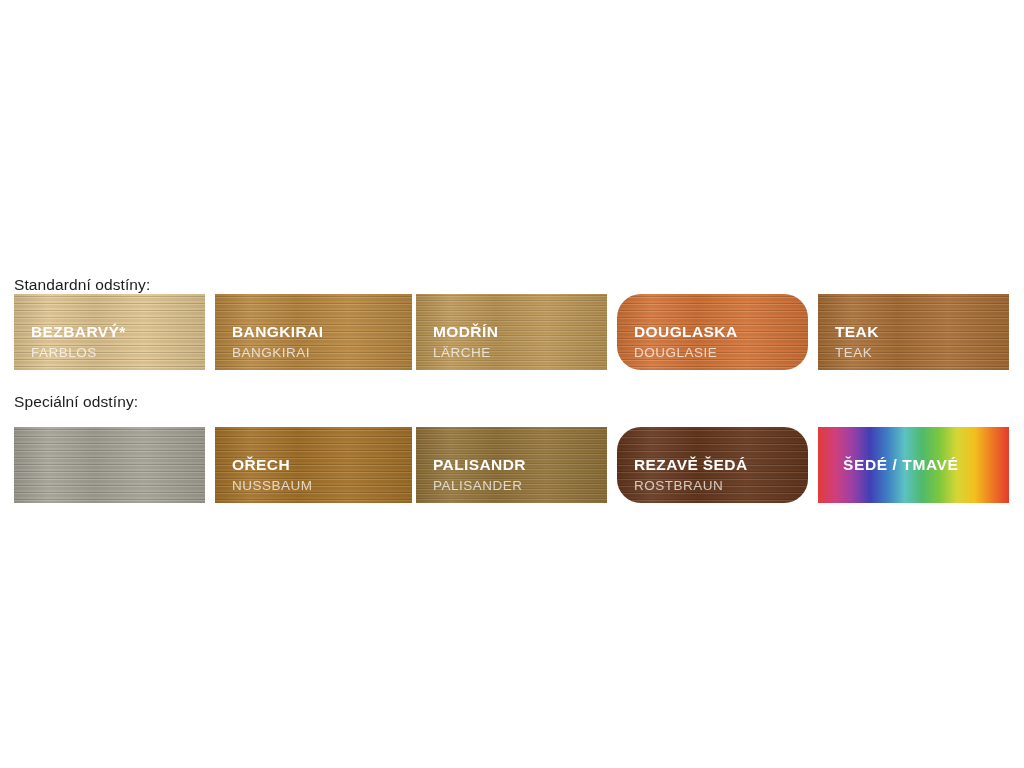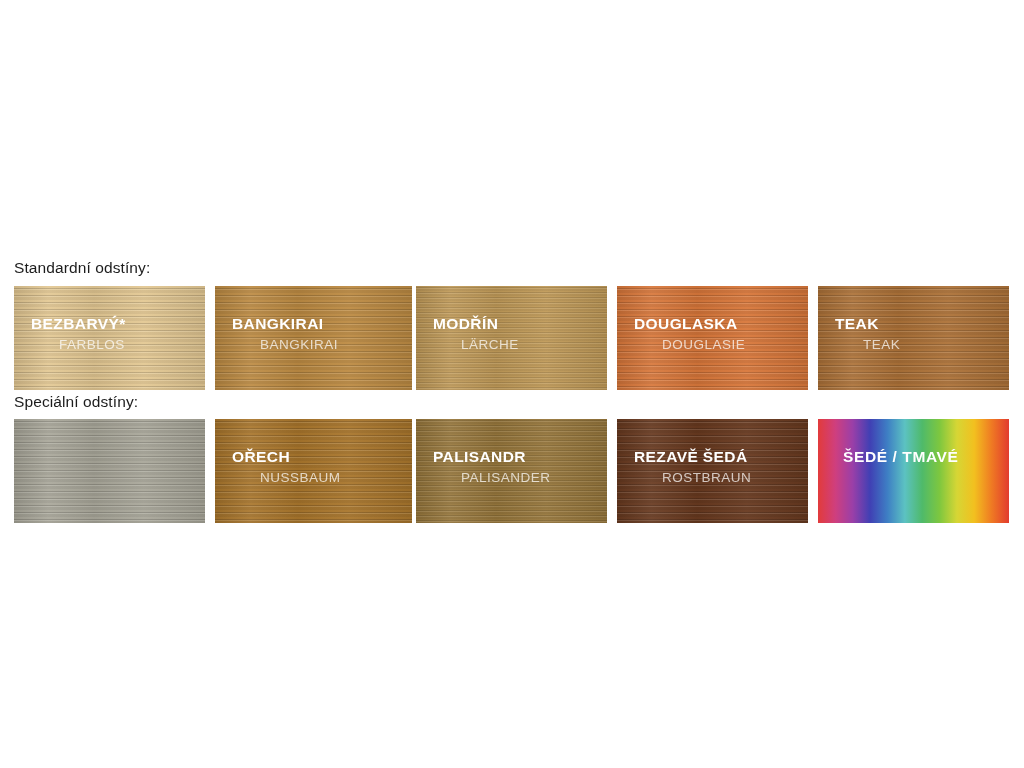--- a/index.html
+++ b/index.html
@@ -24,43 +24,43 @@
 
   .group-heading {
     position: absolute;
     left: 14px;
     font-size: 15.5px;
     font-weight: 400;
     color: #1c1c1c;
     letter-spacing: 0.1px;
     white-space: nowrap;
   }
-  #heading-standard { top: 259px; }
+  #heading-standard { top: 276px; }
   #heading-special  { top: 393px; }
 
   .swatch-row {
     position: absolute;
     left: 14px;
     width: 996px;
     height: 89px;
   }
   #row-standard { top: 286px; }
   #row-special  { top: 419px; }
 
   .swatch {
     position: absolute;
-    top: 0;
+    top: 8px;
     width: 191px;
-    height: 104px;
+    height: 76px;
     overflow: hidden;
   }
   .swatch:nth-child(1) { left: 0px; }
   .swatch:nth-child(2) { left: 201px; padding-left: 6px; }
   .swatch:nth-child(3) { left: 402px; }
-  .swatch:nth-child(4) { left: 603px; }
+  .swatch:nth-child(4) { left: 603px; border-radius: 24px; }
   .swatch:nth-child(5) { left: 804px; }
 
   
   .wood-base {
     position: absolute;
     inset: 0;
   }
   .wood-grain {
     position: absolute;
     inset: 0;
@@ -123,21 +123,20 @@
     display: block;
   }
   .label-secondary {
     font-size: 13.5px;
     font-weight: 400;
     color: rgba(255,255,255,0.72);
     letter-spacing: 0.5px;
     white-space: nowrap;
     display: block;
     margin-top: 6px;
-    margin-left: 28px;
   }
   .label-secondary:empty { display: none; }
   .rainbow-label .label-primary {
     letter-spacing: 0.6px;
     margin-left: 8px;
   }
 </style>
 </head>
 <body>
 

